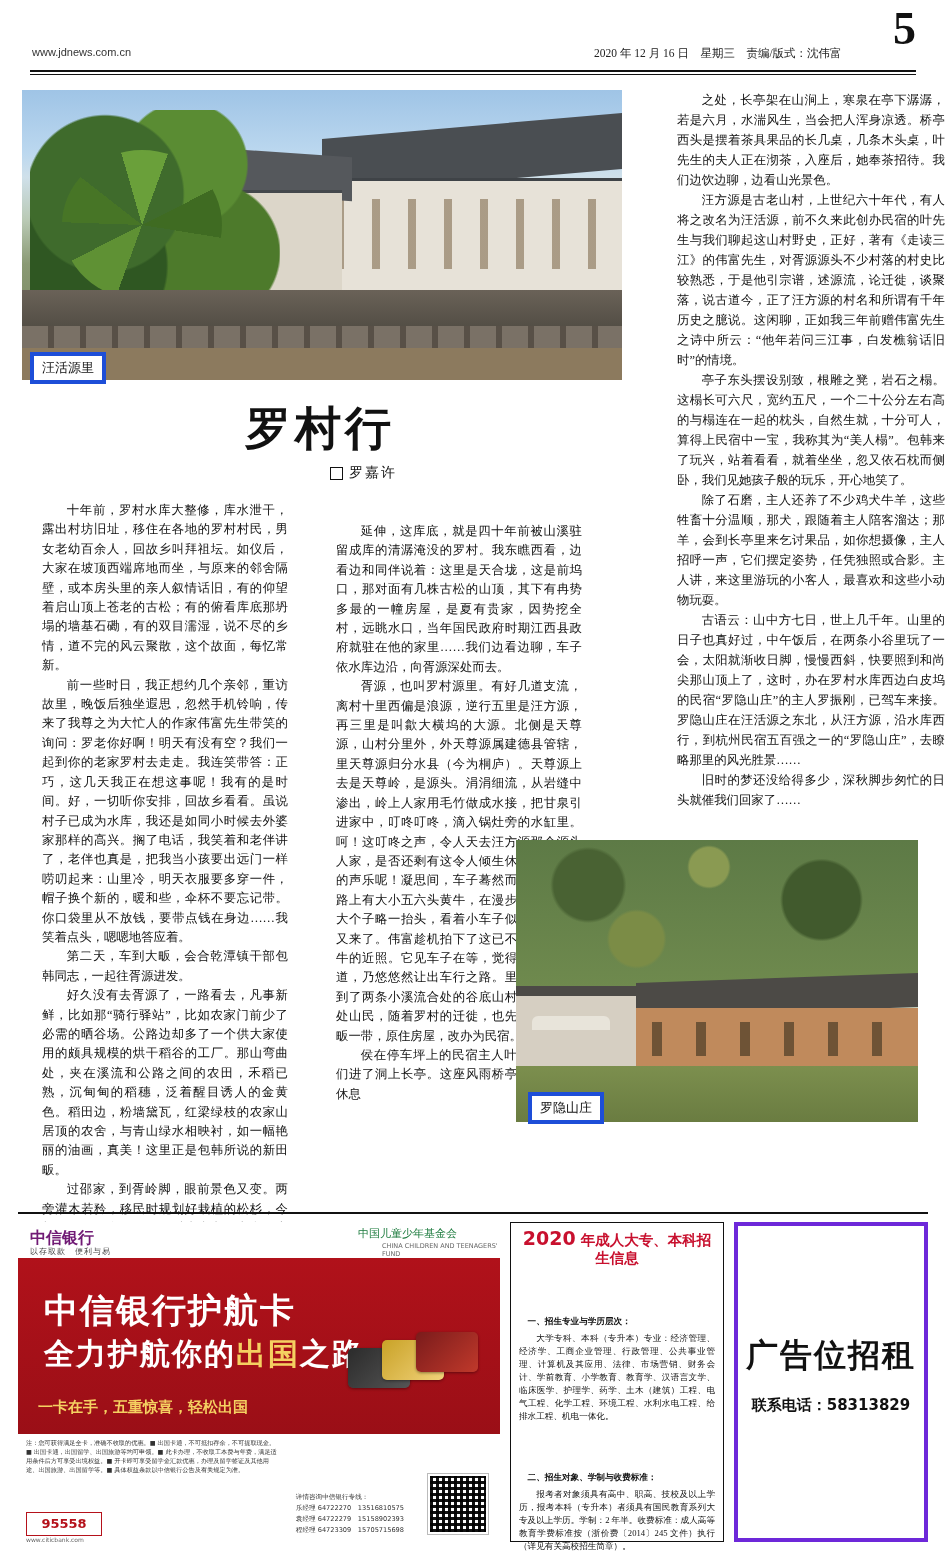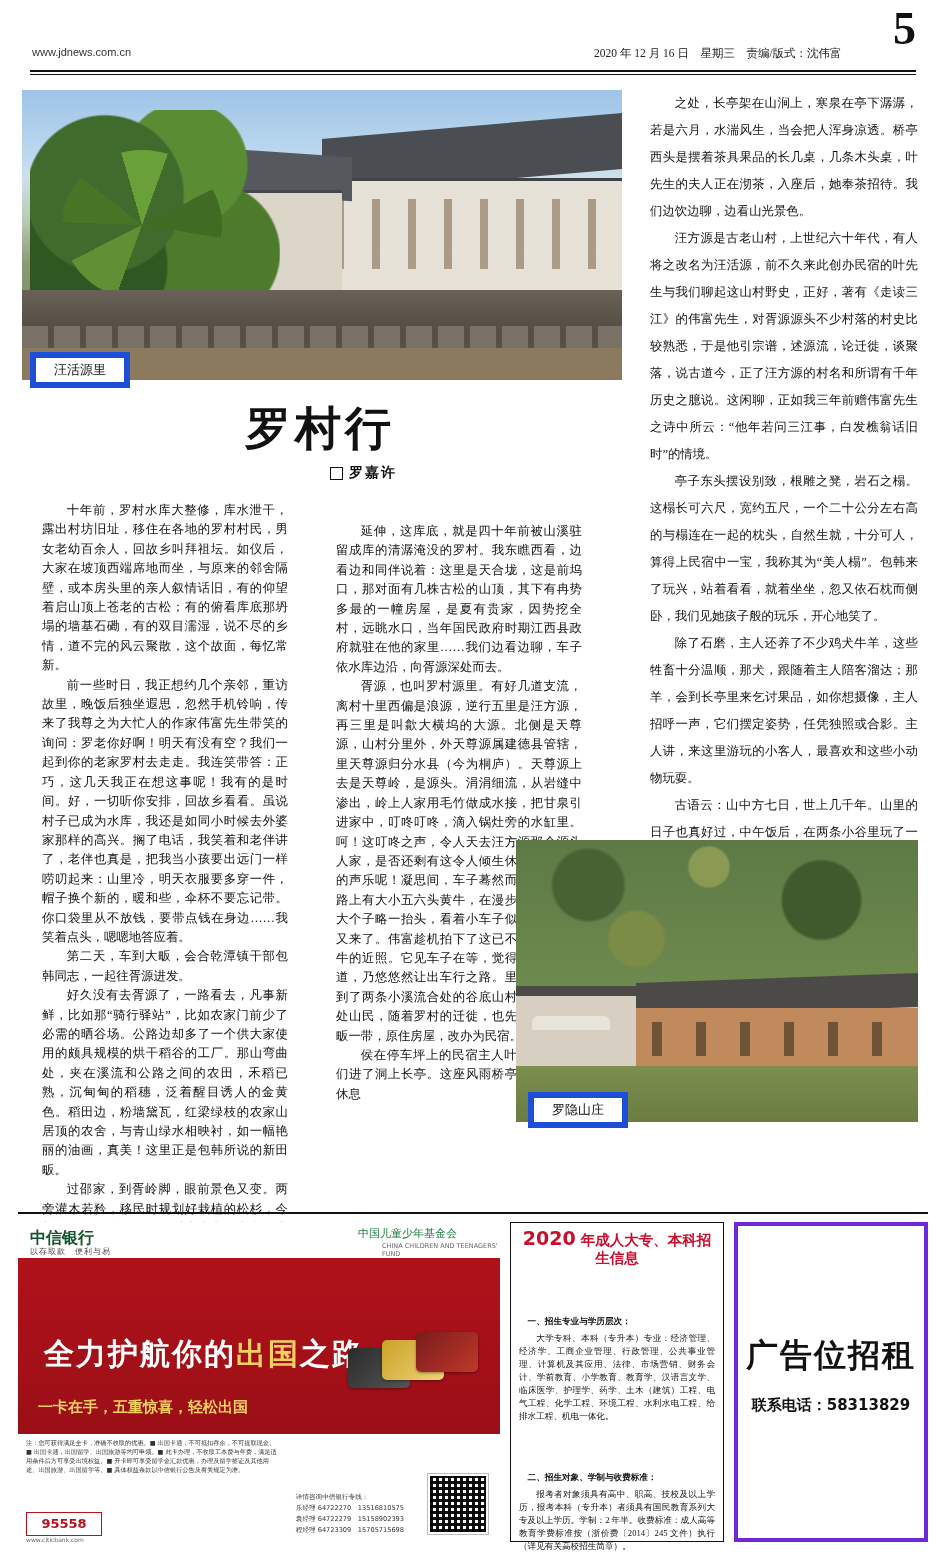--- a/index.html
+++ b/index.html
@@ -25,58 +25,58 @@
   .ph1-roofA{position:absolute;left:300px;top:36px;width:300px;height:56px;background:#4a4e52;transform:skewY(-5deg);}
   .ph1-bldA{position:absolute;left:300px;top:88px;width:300px;height:120px;background:#e7e2d8;border-top:3px solid #3f4347;}
   .ph1-bldA:after{content:"";position:absolute;left:14px;top:18px;width:270px;height:70px;background:repeating-linear-gradient(90deg,#9b8a72 0 8px,#e7e2d8 8px 36px);opacity:.8;}
   .ph1-roofB{position:absolute;left:120px;top:60px;width:210px;height:44px;background:#55585c;transform:skewY(4deg);}
   .ph1-bldB{position:absolute;left:120px;top:100px;width:200px;height:105px;background:#dcd6c9;border-top:3px solid #44484c;}
   .ph1-wall{position:absolute;left:0;top:200px;width:600px;height:50px;background:linear-gradient(#6a6258,#4b473f);}
   .ph1-rocks{position:absolute;left:0;top:236px;width:600px;height:54px;background:repeating-linear-gradient(90deg,#7a7166 0 26px,#585047 26px 32px);}
   .ph1-trees{position:absolute;left:8px;top:20px;width:250px;height:210px;background:radial-gradient(circle at 30% 40%,#3f6b2c 0 36%,rgba(0,0,0,0) 37%),radial-gradient(circle at 62% 26%,#5a8c33 0 28%,rgba(0,0,0,0) 29%),radial-gradient(circle at 20% 74%,#2f5722 0 34%,rgba(0,0,0,0) 35%),radial-gradient(circle at 72% 68%,#4d7a2b 0 30%,rgba(0,0,0,0) 31%);}
   .ph1-palm{position:absolute;left:40px;top:60px;width:160px;height:150px;background:conic-gradient(from 200deg at 50% 50%,#5f9134 0 12%,rgba(0,0,0,0) 12% 20%,#477526 20% 30%,rgba(0,0,0,0) 30% 40%,#6aa03a 40% 50%,rgba(0,0,0,0) 50% 62%,#3f6b22 62% 72%,rgba(0,0,0,0) 72% 100%);border-radius:50%;}
   .ph1-ground{position:absolute;left:0;top:258px;width:600px;height:32px;background:#8c7a5e;}
-  .cap{position:absolute;background:#fff;color:#111;font-size:13px;font-family:"DejaVu Sans",sans-serif;padding:3px 18px;border:6px solid #1d4ed8;}
+  .cap{position:absolute;background:#fff;color:#111;font-size:13px;font-family:"DejaVu Sans",sans-serif;padding:3px 8px;border:4px solid #1d4ed8;}
   .cap1{left:30px;top:272px;}
 
   
   .headline{position:absolute;left:150px;top:318px;width:340px;text-align:center;font-size:46px;font-weight:bold;font-family:"DejaVu Sans",sans-serif;letter-spacing:4px;}
   .byline{position:absolute;left:330px;top:384px;font-size:14px;font-family:"DejaVu Sans",sans-serif;}
   .byline .box{display:inline-block;width:11px;height:11px;border:1px solid #111;margin-right:6px;vertical-align:middle;}
-  .byline b{font-weight:bold;letter-spacing:2px;}
+  .byline b{font-weight:normal;letter-spacing:2px;}
 
   
   .col{position:absolute;font-size:12.4px;line-height:19.4px;text-align:justify;color:#111;}
   .col p{margin:0;text-indent:2em;}
   .colA{left:42px;top:421px;width:246px;}
   .colB{left:308px;top:442px;width:246px;margin-left:28px;}
 
   
-  .rightcol{position:absolute;left:650px;top:10px;width:268px;font-size:12.4px;line-height:27px;text-align:justify;}
+  .rightcol{position:absolute;left:677px;top:10px;width:268px;font-size:12.4px;line-height:20px;text-align:justify;}
   .rightcol p{margin:0;text-indent:2em;}
 
   
   .photo2{position:absolute;left:516px;top:760px;width:402px;height:282px;overflow:hidden;}
   .ph2-sky{position:absolute;inset:0;background:#cfd9c5;}
   .ph2-hill{position:absolute;left:0;top:0;width:402px;height:150px;background:linear-gradient(#5d7a46,#6f8a4e);}
   .ph2-hill:after{content:"";position:absolute;inset:0;background:radial-gradient(circle at 18% 30%,#496233 0 10%,rgba(0,0,0,0) 11%),radial-gradient(circle at 48% 18%,#8a9a52 0 8%,rgba(0,0,0,0) 9%),radial-gradient(circle at 76% 40%,#415a2d 0 12%,rgba(0,0,0,0) 13%),radial-gradient(circle at 30% 66%,#7b8c46 0 9%,rgba(0,0,0,0) 10%);}
   .ph2-roof{position:absolute;left:120px;top:138px;width:282px;height:34px;background:#4c4a46;transform:skewY(-2deg);}
   .ph2-wall{position:absolute;left:120px;top:168px;width:282px;height:62px;background:#c08a5c;}
   .ph2-wall:after{content:"";position:absolute;left:16px;top:14px;width:246px;height:34px;background:repeating-linear-gradient(90deg,#6e5336 0 10px,rgba(0,0,0,0) 10px 44px);}
   .ph2-bldL{position:absolute;left:0;top:146px;width:128px;height:86px;background:#d6cfc2;border-top:10px solid #4c4a46;}
   .ph2-lawn{position:absolute;left:0;top:226px;width:402px;height:56px;background:linear-gradient(#7c8f4e,#6a7c41);}
   .ph2-umb{position:absolute;left:16px;top:176px;width:78px;height:14px;background:#e8e4da;border-radius:6px 6px 0 0;}
   .cap2{left:528px;top:1012px;}
 
   
   .adsep{position:absolute;left:18px;right:18px;top:1212px;height:2px;background:#111;}
   .ads{position:absolute;left:18px;top:1222px;width:910px;height:320px;}
   .ad-bank{position:absolute;left:0;top:0;width:482px;height:320px;background:linear-gradient(#b5121b,#8d0d14);overflow:hidden;}
   .ad-bank-top{position:absolute;left:0;top:0;width:482px;height:36px;background:#fff;}
-  .citic-logo{position:absolute;left:12px;top:6px;font-size:16px;color:#14532d;font-weight:bold;font-family:"DejaVu Sans",sans-serif;}
+  .citic-logo{position:absolute;left:12px;top:6px;font-size:16px;color:#701a75;font-weight:bold;font-family:"DejaVu Sans",sans-serif;}
   .citic-sub{position:absolute;left:12px;top:24px;font-size:8px;color:#444;font-family:"DejaVu Sans",sans-serif;letter-spacing:1px;}
   .cf-logo{position:absolute;left:340px;top:4px;font-size:11px;color:#1a7a3c;font-family:"DejaVu Sans",sans-serif;}
   .cf-sub{position:absolute;left:340px;top:20px;font-size:6.5px;color:#666;font-family:"DejaVu Sans",sans-serif;margin-left:24px;}
   .ad-h1{position:absolute;left:26px;top:66px;font-size:34px;font-weight:bold;color:#fff;font-family:"DejaVu Sans",sans-serif;letter-spacing:2px;}
   .ad-h2{position:absolute;left:26px;top:112px;font-size:30px;font-weight:bold;color:#fff;font-family:"DejaVu Sans",sans-serif;letter-spacing:2px;}
   .ad-h2 .y{color:#f5d061;}
   .ad-slogan{position:absolute;left:20px;top:176px;font-size:15px;font-weight:bold;color:#f5d061;font-family:"DejaVu Sans",sans-serif;}
   .ad-cards{position:absolute;left:330px;top:110px;width:140px;height:70px;}
   .card{position:absolute;width:62px;height:40px;border-radius:5px;box-shadow:0 1px 3px rgba(0,0,0,.4);}
   .card.a{left:0;top:16px;background:linear-gradient(135deg,#2b2b2b,#555);}
@@ -176,20 +176,21 @@
   <div class="adsep"></div>
   <div class="ads">
 
     <div class="ad-bank">
       <div class="ad-bank-top">
         <div class="citic-logo">中信银行</div>
         <div class="citic-sub">以存取款　便利与易</div>
         <div class="cf-logo">中国儿童少年基金会</div>
         <div class="cf-sub">CHINA CHILDREN AND TEENAGERS' FUND</div>
       </div>
+      <div class="ad-h1">中信银行护航卡</div>
       <div class="ad-h2">
         <span>全力护航你的</span><span class="y">出国</span><span>之路</span>
       </div>
       <div class="ad-cards">
         <div class="card a"></div>
         <div class="card b"></div>
         <div class="card c"></div>
       </div>
       <div class="ad-slogan">一卡在手，五重惊喜，轻松出国</div>
       <div class="ad-warm">信守温度</div>

